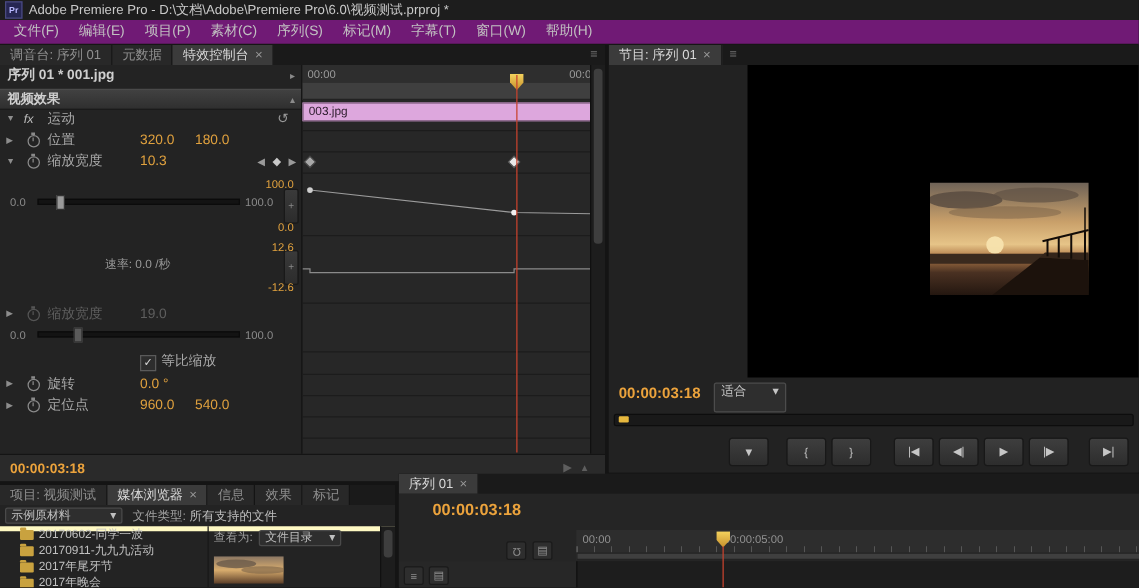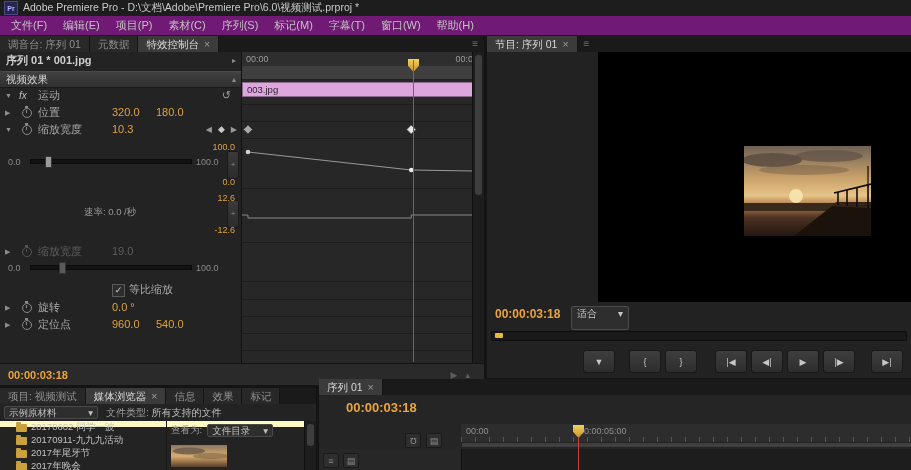--- a/index.html
+++ b/index.html
@@ -24,21 +24,21 @@
   .pm-end{margin-left:auto}
   .tc{color:#eca33c;font-weight:bold}
   .hot{color:#e0a13e}
   .dim{color:#5e5e5e}
 
   
   .ec{left:0;top:36px;width:484px;height:349px}
   .ec-left{position:absolute;left:0;top:16px;width:241px;bottom:21px;background:#232323;overflow:hidden}
   .ec-row{position:absolute;left:0;width:241px;height:15px;line-height:15px;font-size:11px;color:#a9a9a9;white-space:nowrap}
   .ec-header{font-weight:bold;color:#cfcfcf}
-  .ec-section{position:absolute;left:0;width:241px;height:15px;line-height:15px;background:linear-gradient(#414141,#2f2f2f);border-top:1px solid #4a4a4a;border-bottom:1px solid #1a1a1a;color:#cfcfcf;font-weight:normal;font-size:10.5px}
+  .ec-section{position:absolute;left:0;width:241px;height:15px;line-height:15px;background:linear-gradient(#414141,#2f2f2f);border-top:1px solid #4a4a4a;border-bottom:1px solid #1a1a1a;color:#cfcfcf;font-weight:bold;font-size:10.5px}
   .tri{position:absolute;left:5px;top:0;font-size:7px;color:#8d8d8d;line-height:15px}
   .fx{position:absolute;left:19px;font-style:italic;font-size:10px;color:#bdbdbd}
   .lbl{position:absolute;left:38px}
   .reset{position:absolute;right:10px;color:#9a9a9a;font-size:11px}
   .chev{position:absolute;right:5px;color:#8a8a8a;font-size:8px}
   .v1{position:absolute;left:112px}
   .v2{position:absolute;left:156px}
   .sw{position:absolute;left:22px;top:3px;width:8px;height:8px;border:1px solid #8a8a8a;border-radius:50%}
   .sw::before{content:'';position:absolute;top:-3px;left:2px;width:3px;height:2px;background:#8a8a8a}
   .sw::after{content:'';position:absolute;top:1px;left:3px;width:1px;height:3px;background:#8a8a8a}
@@ -81,21 +81,21 @@
   .fit-dd{position:absolute;left:84px;top:4px;width:58px;height:24px;background:#2e2e2e;border:1px solid #4c4c4c;border-radius:2px;font-size:10px;color:#c5c5c5;line-height:14px;display:flex;justify-content:space-between;padding:0 5px;box-sizing:border-box}
   .prog-scrub{position:absolute;top:279px;left:4px;right:4px;height:8px;background:#191919;border:1px solid #0d0d0d;border-radius:2px}
   .scrub-cti{position:absolute;left:3px;top:1px;width:8px;height:5px;background:#e7b83e;border-radius:1px}
   .prog-transport{position:absolute;top:293px;left:0;right:0;height:33px;display:flex;align-items:center;justify-content:flex-end;gap:4px;padding-right:8px}
   .tbtn{width:30px;height:21px;background:linear-gradient(#3e3e3e,#2d2d2d);border:1px solid #181818;border-radius:3px;color:#c6c6c6;font-size:9px;display:flex;align-items:center;justify-content:center;flex:none}
   .tb-g1{margin-left:10px}.tb-g2{margin-left:14px}.tb-g3{margin-left:12px}
 
   
   .media{left:0;top:388px;width:316px;height:82px}
   .mb-content{position:absolute;top:16px;left:0;right:0;bottom:0}
-  .mb-toolbar{position:absolute;top:0;left:0;right:0;height:17px;border-bottom:6px solid #fef9c3;display:flex;align-items:center;gap:8px;padding-left:4px}
+  .mb-toolbar{position:absolute;top:0;left:0;right:0;height:17px;border-bottom:4px solid #fef9c3;display:flex;align-items:center;gap:8px;padding-left:4px}
   .mb-dd{width:94px;height:13px;background:#2e2e2e;border:1px solid #4a4a4a;border-radius:2px;font-size:9.5px;color:#c0c0c0;line-height:12px;display:flex;justify-content:space-between;padding:0 4px;box-sizing:border-box;flex:none}
   .mb-ft{font-size:10px;color:#9f9f9f;white-space:nowrap}
   .mb-ft b{color:#bdbdbd;font-weight:normal}
   .mb-tree{position:absolute;left:0;top:17px;bottom:0;width:166px;border-right:1px solid #181818;overflow:hidden}
   .folder-row{height:13px;display:flex;align-items:center;gap:4px;padding-left:16px;font-size:9.5px;color:#c0c0c0;white-space:nowrap}
   .folder-icon{width:11px;height:8px;background:#c9a23f;border-radius:1px;position:relative;flex:none}
   .folder-icon::before{content:'';position:absolute;top:-2px;left:0;width:5px;height:2px;background:#c9a23f;border-radius:1px 1px 0 0}
   .mb-right{position:absolute;left:167px;top:17px;right:11px;bottom:0}
   .mb-viewrow{display:flex;align-items:center;gap:5px;padding:3px 0 0 4px;font-size:9.5px;color:#9f9f9f}
   .mb-dd2{width:66px;height:13px;background:#2e2e2e;border:1px solid #4a4a4a;border-radius:2px;font-size:9.5px;color:#c0c0c0;line-height:12px;display:flex;justify-content:space-between;padding:0 4px;box-sizing:border-box}

